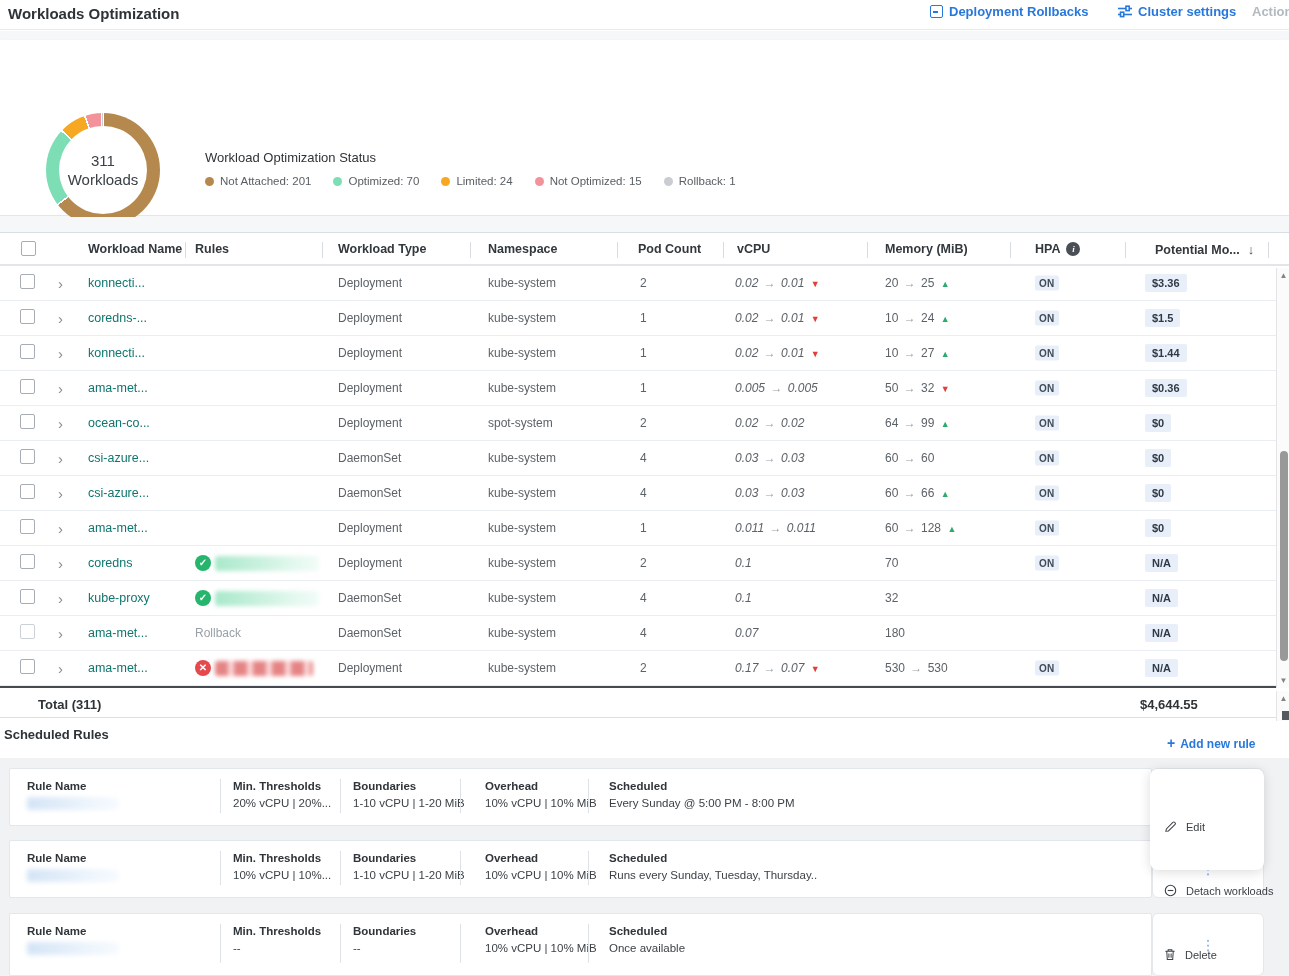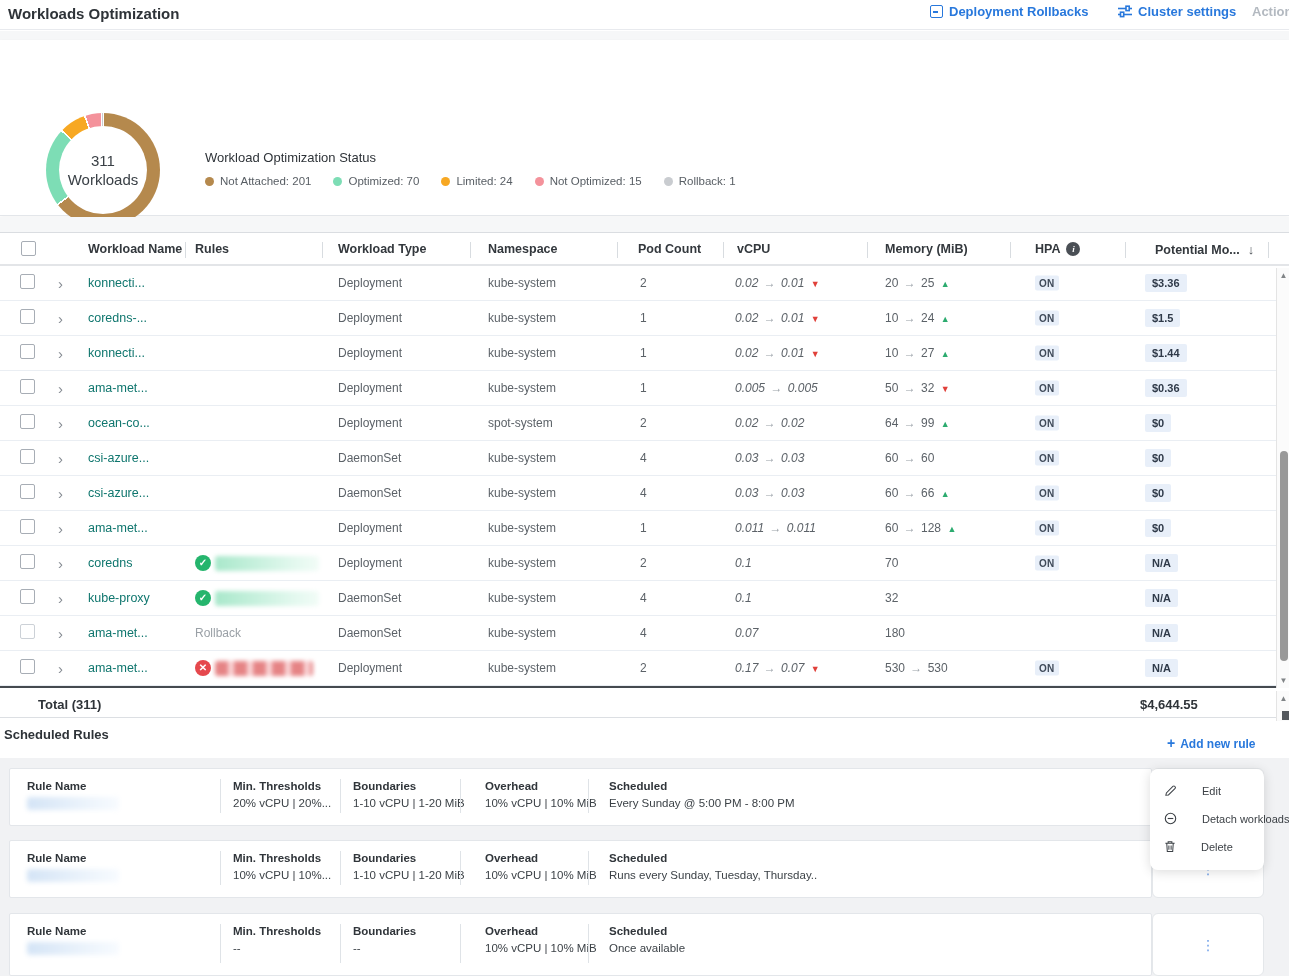--- a/index.html
+++ b/index.html
@@ -77,21 +77,21 @@
   .rule-card { position:absolute; left:9px; width:1143px; background:#fff; border:1px solid #e3e6ea; border-radius:2px; font-size:11.5px; }
   .rc-label { position:absolute; top:11px; font-weight:bold; color:#30353a; white-space:nowrap; }
   .rc-value { position:absolute; top:28px; color:#3c4247; white-space:nowrap; }
   .rc-div { position:absolute; top:10px; bottom:12px; width:1px; background:#dfe3e7; }
   .rc-pill { position:absolute; left:17px; top:28px; width:92px; height:13px; border-radius:3px; background:linear-gradient(90deg,#d4e4f6,#eef5fc 70%,#f7fbff); filter:blur(2.5px); }
 
   .action-box { position:absolute; left:1152px; width:112px; background:#fff; border:1px solid #e4e7ea; border-radius:6px; }
   .kebab { position:absolute; left:50%; top:50%; transform:translate(-50%,-50%); color:#6d9ee8; font-size:14px; cursor:pointer; }
 
   .ctx-menu { position:absolute; left:1150px; top:769px; width:114px; height:101px; background:#fff; border-radius:8px; box-shadow:0 2px 12px rgba(0,0,0,.14); z-index:10; padding-top:8px; }
-  .menu-item { display:flex; align-items:center; gap:25px; height:28px; padding-left:14px; font-size:11px; color:#3c4146; cursor:pointer; white-space:nowrap; }
+  .menu-item { display:flex; align-items:center; gap:9px; height:28px; padding-left:14px; font-size:11px; color:#3c4146; cursor:pointer; white-space:nowrap;margin-top:36px; }
   .menu-item svg { flex:0 0 auto; }
 </style>
 </head>
 <body>
 
 <div class="topbar">
   <div class="page-title">Workloads Optimization</div>
   <div class="tb-link" style="left:930px">
     <span class="ack-icon"></span>
     <span>Deployment Rollbacks</span>

